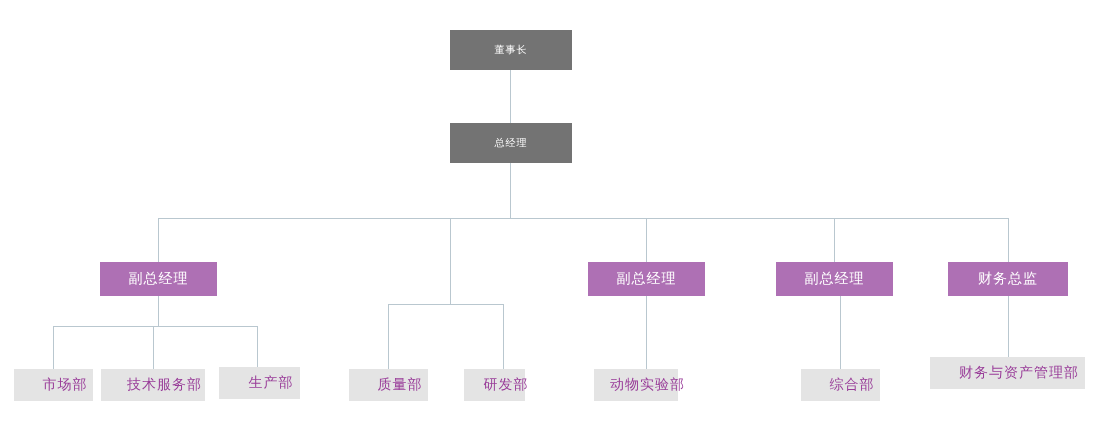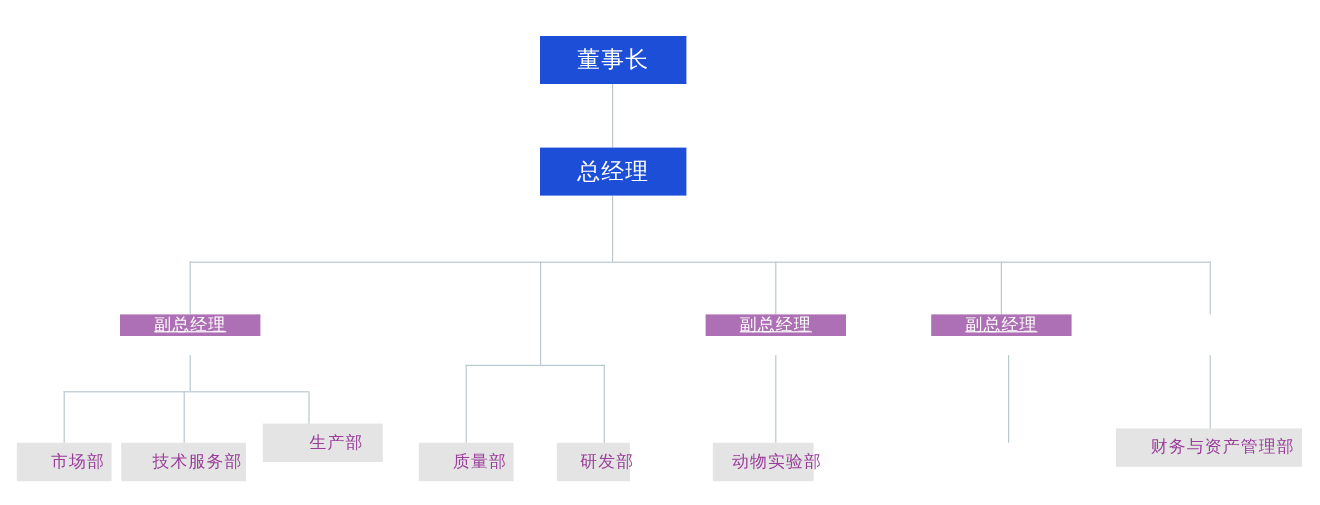--- a/index.html
+++ b/index.html
@@ -30,31 +30,30 @@
   .node {
     position: absolute;
     box-sizing: border-box;
     display: flex;
     align-items: center;
     justify-content: center;
     white-space: nowrap;
     letter-spacing: 1px;
   }
   .node.exec {
-    background: #1d4ed8;
+    background: #737373;
     color: #ffffff;
-    font-size: 19px;
+    font-size: 10px;
     height: 40px;
   }
   .node.vp {
     background: #ae70b4;
     color: #ffffff;
     font-size: 14px;
-    height: 18px;
-    text-decoration: underline;
+    height: 34px;
   }
   .node.dept {
     background: #e4e4e4;
     color: #993d99;
     font-size: 14px;
     height: 32px;
     padding-left: 23px;
   }
 </style>
 </head>
@@ -90,22 +89,24 @@
 
   <div class="conn v" style="left:1008px; top:296px; height:73px;"></div>
 
   <div class="node exec" style="left:450px; top:30px; width:122px;">董事长</div>
 
   <div class="node exec" style="left:450px; top:123px; width:122px;">总经理</div>
 
   <div class="node vp" style="left:100px; top:262px; width:117px;">副总经理</div>
   <div class="node vp" style="left:588px; top:262px; width:117px;">副总经理</div>
   <div class="node vp" style="left:776px; top:262px; width:117px;">副总经理</div>
+  <div class="node vp" style="left:948px; top:262px; width:120px;">财务总监</div>
 
   <div class="node dept" style="left:14px; top:369px; width:79px;">市场部</div>
   <div class="node dept" style="left:101px; top:369px; width:104px;">技术服务部</div>
-  <div class="node dept" style="left:219px; top:353px; width:100px;">生产部</div>
+  <div class="node dept" style="left:219px; top:367px; width:81px;">生产部</div>
   <div class="node dept" style="left:349px; top:369px; width:79px;font-family:Liberation Mono, monospace;">质量部</div>
   <div class="node dept" style="left:464px; top:369px; width:61px;">研发部</div>
   <div class="node dept" style="left:594px; top:369px; width:84px;">动物实验部</div>
+  <div class="node dept" style="left:801px; top:369px; width:79px;">综合部</div>
   <div class="node dept" style="left:930px; top:357px; width:155px;">财务与资产管理部</div>
 
 </div>
 
 </body></html>

